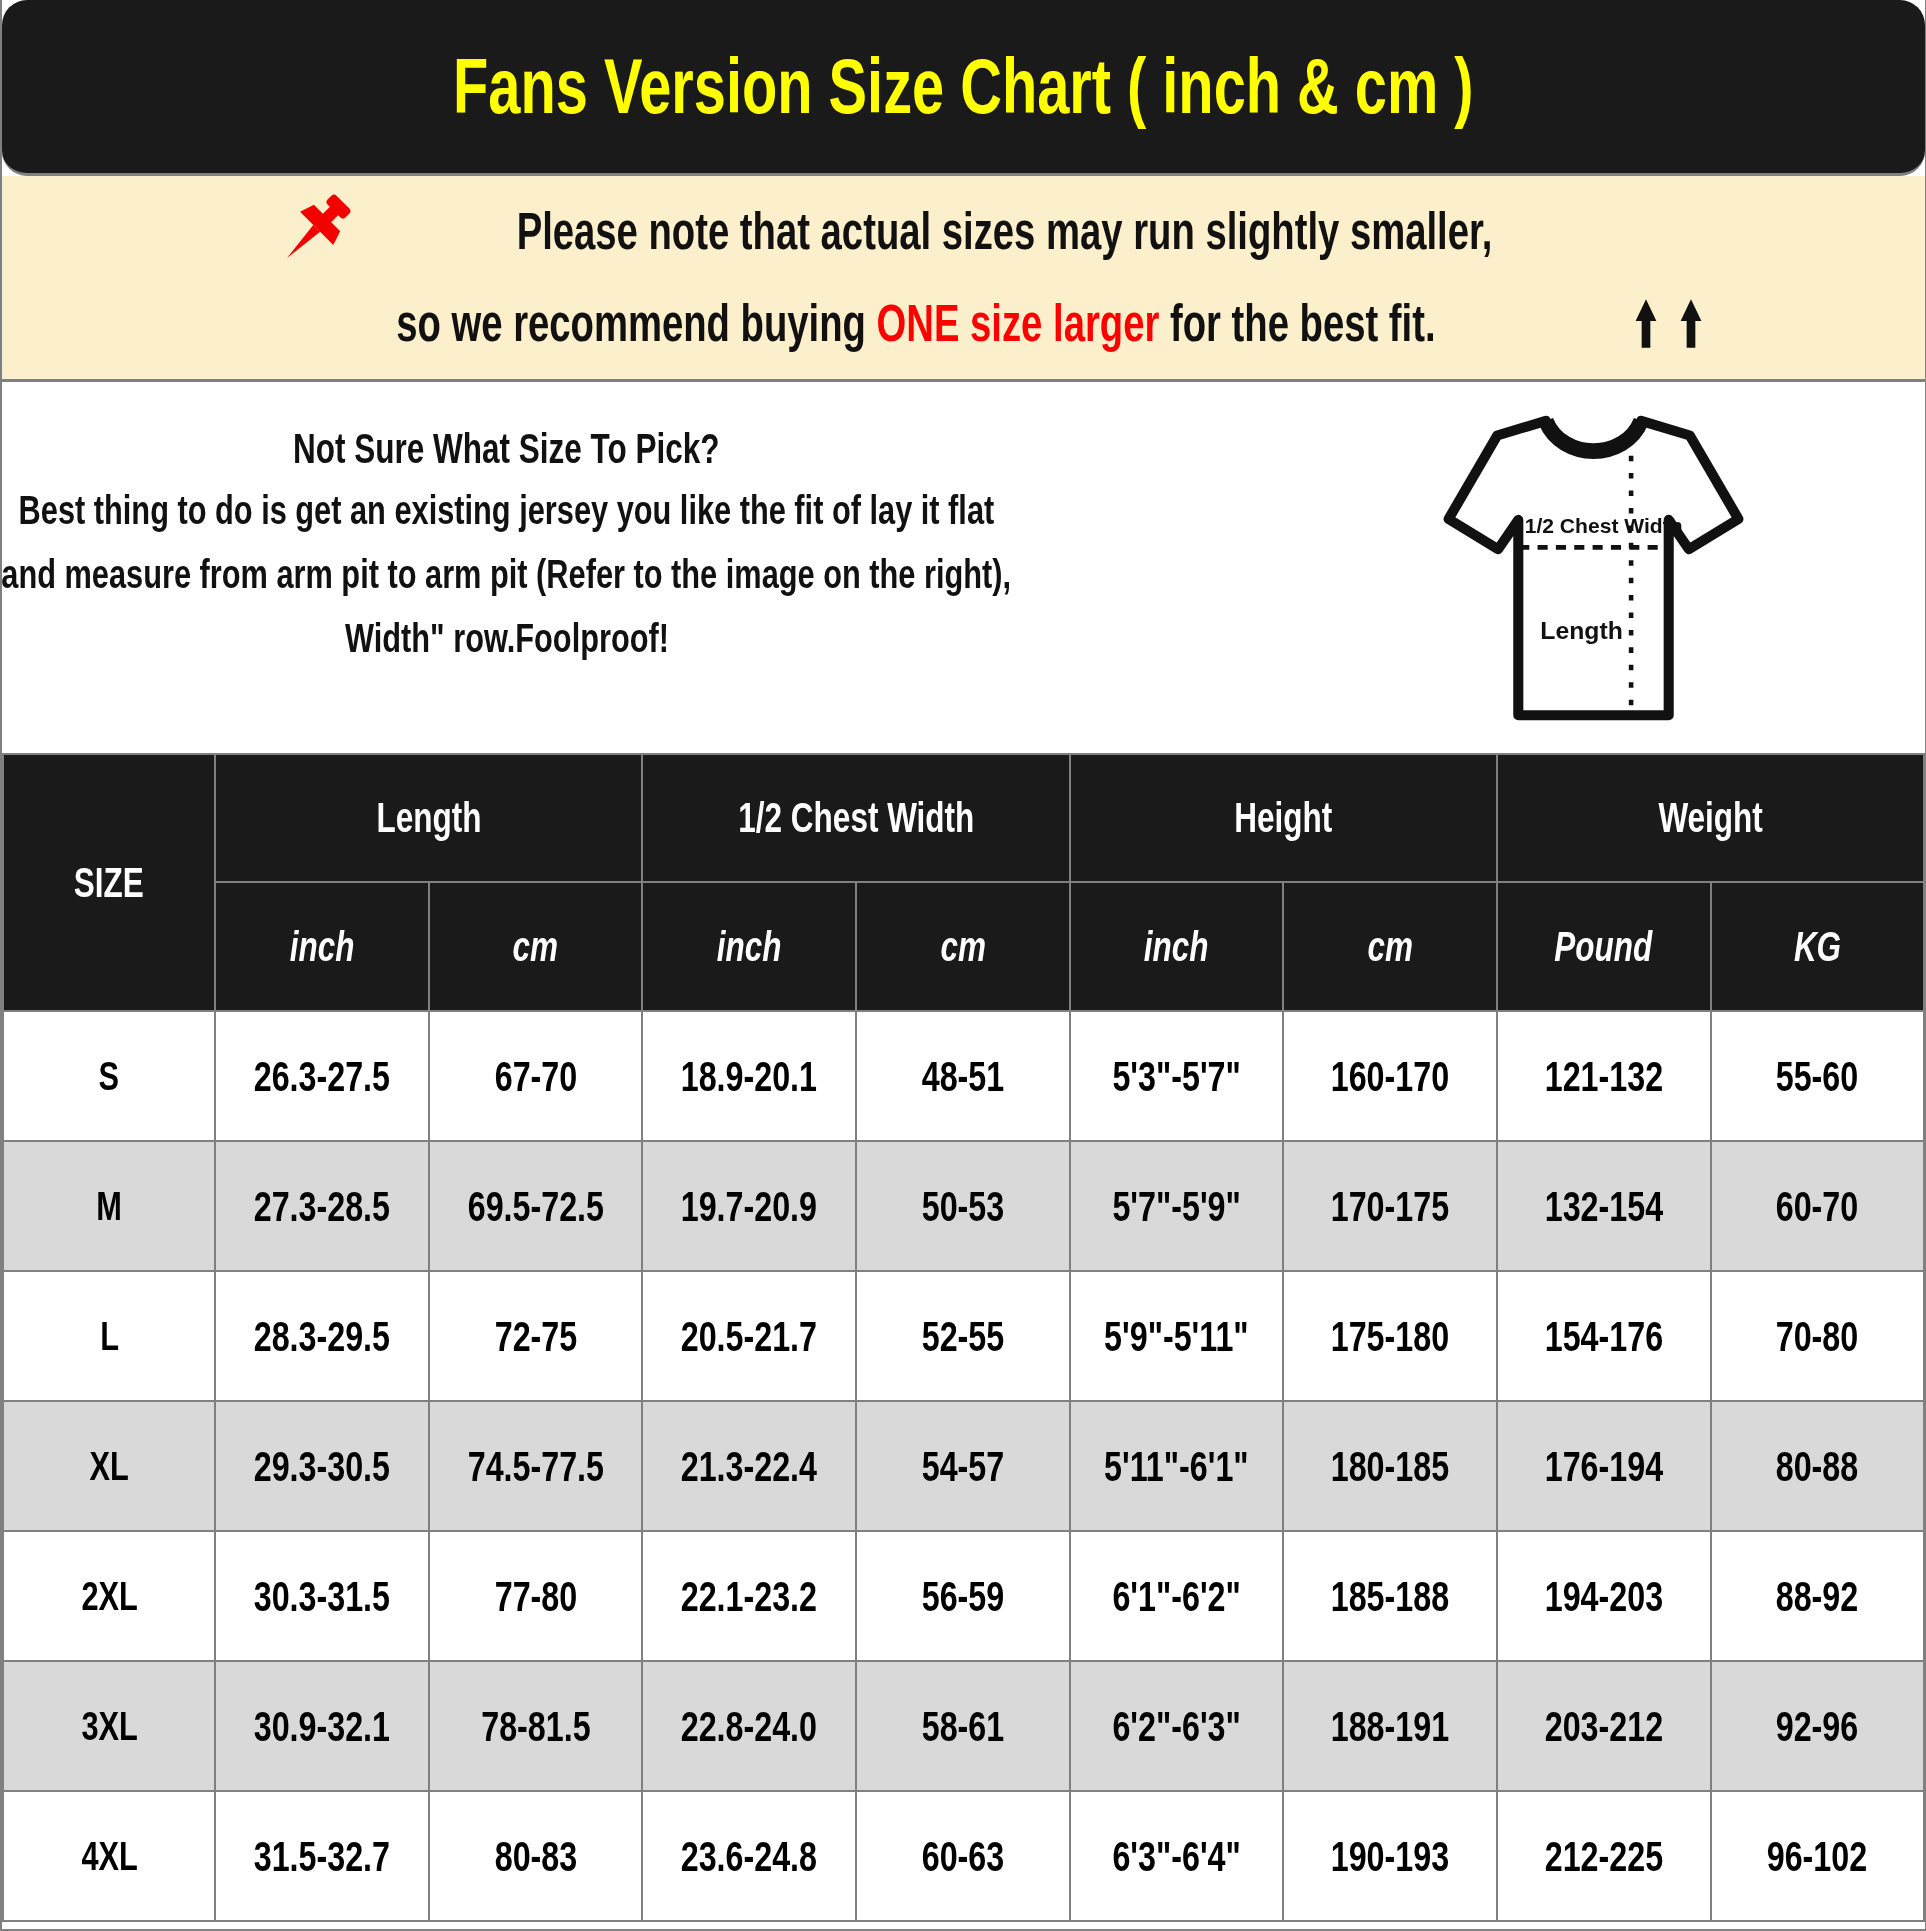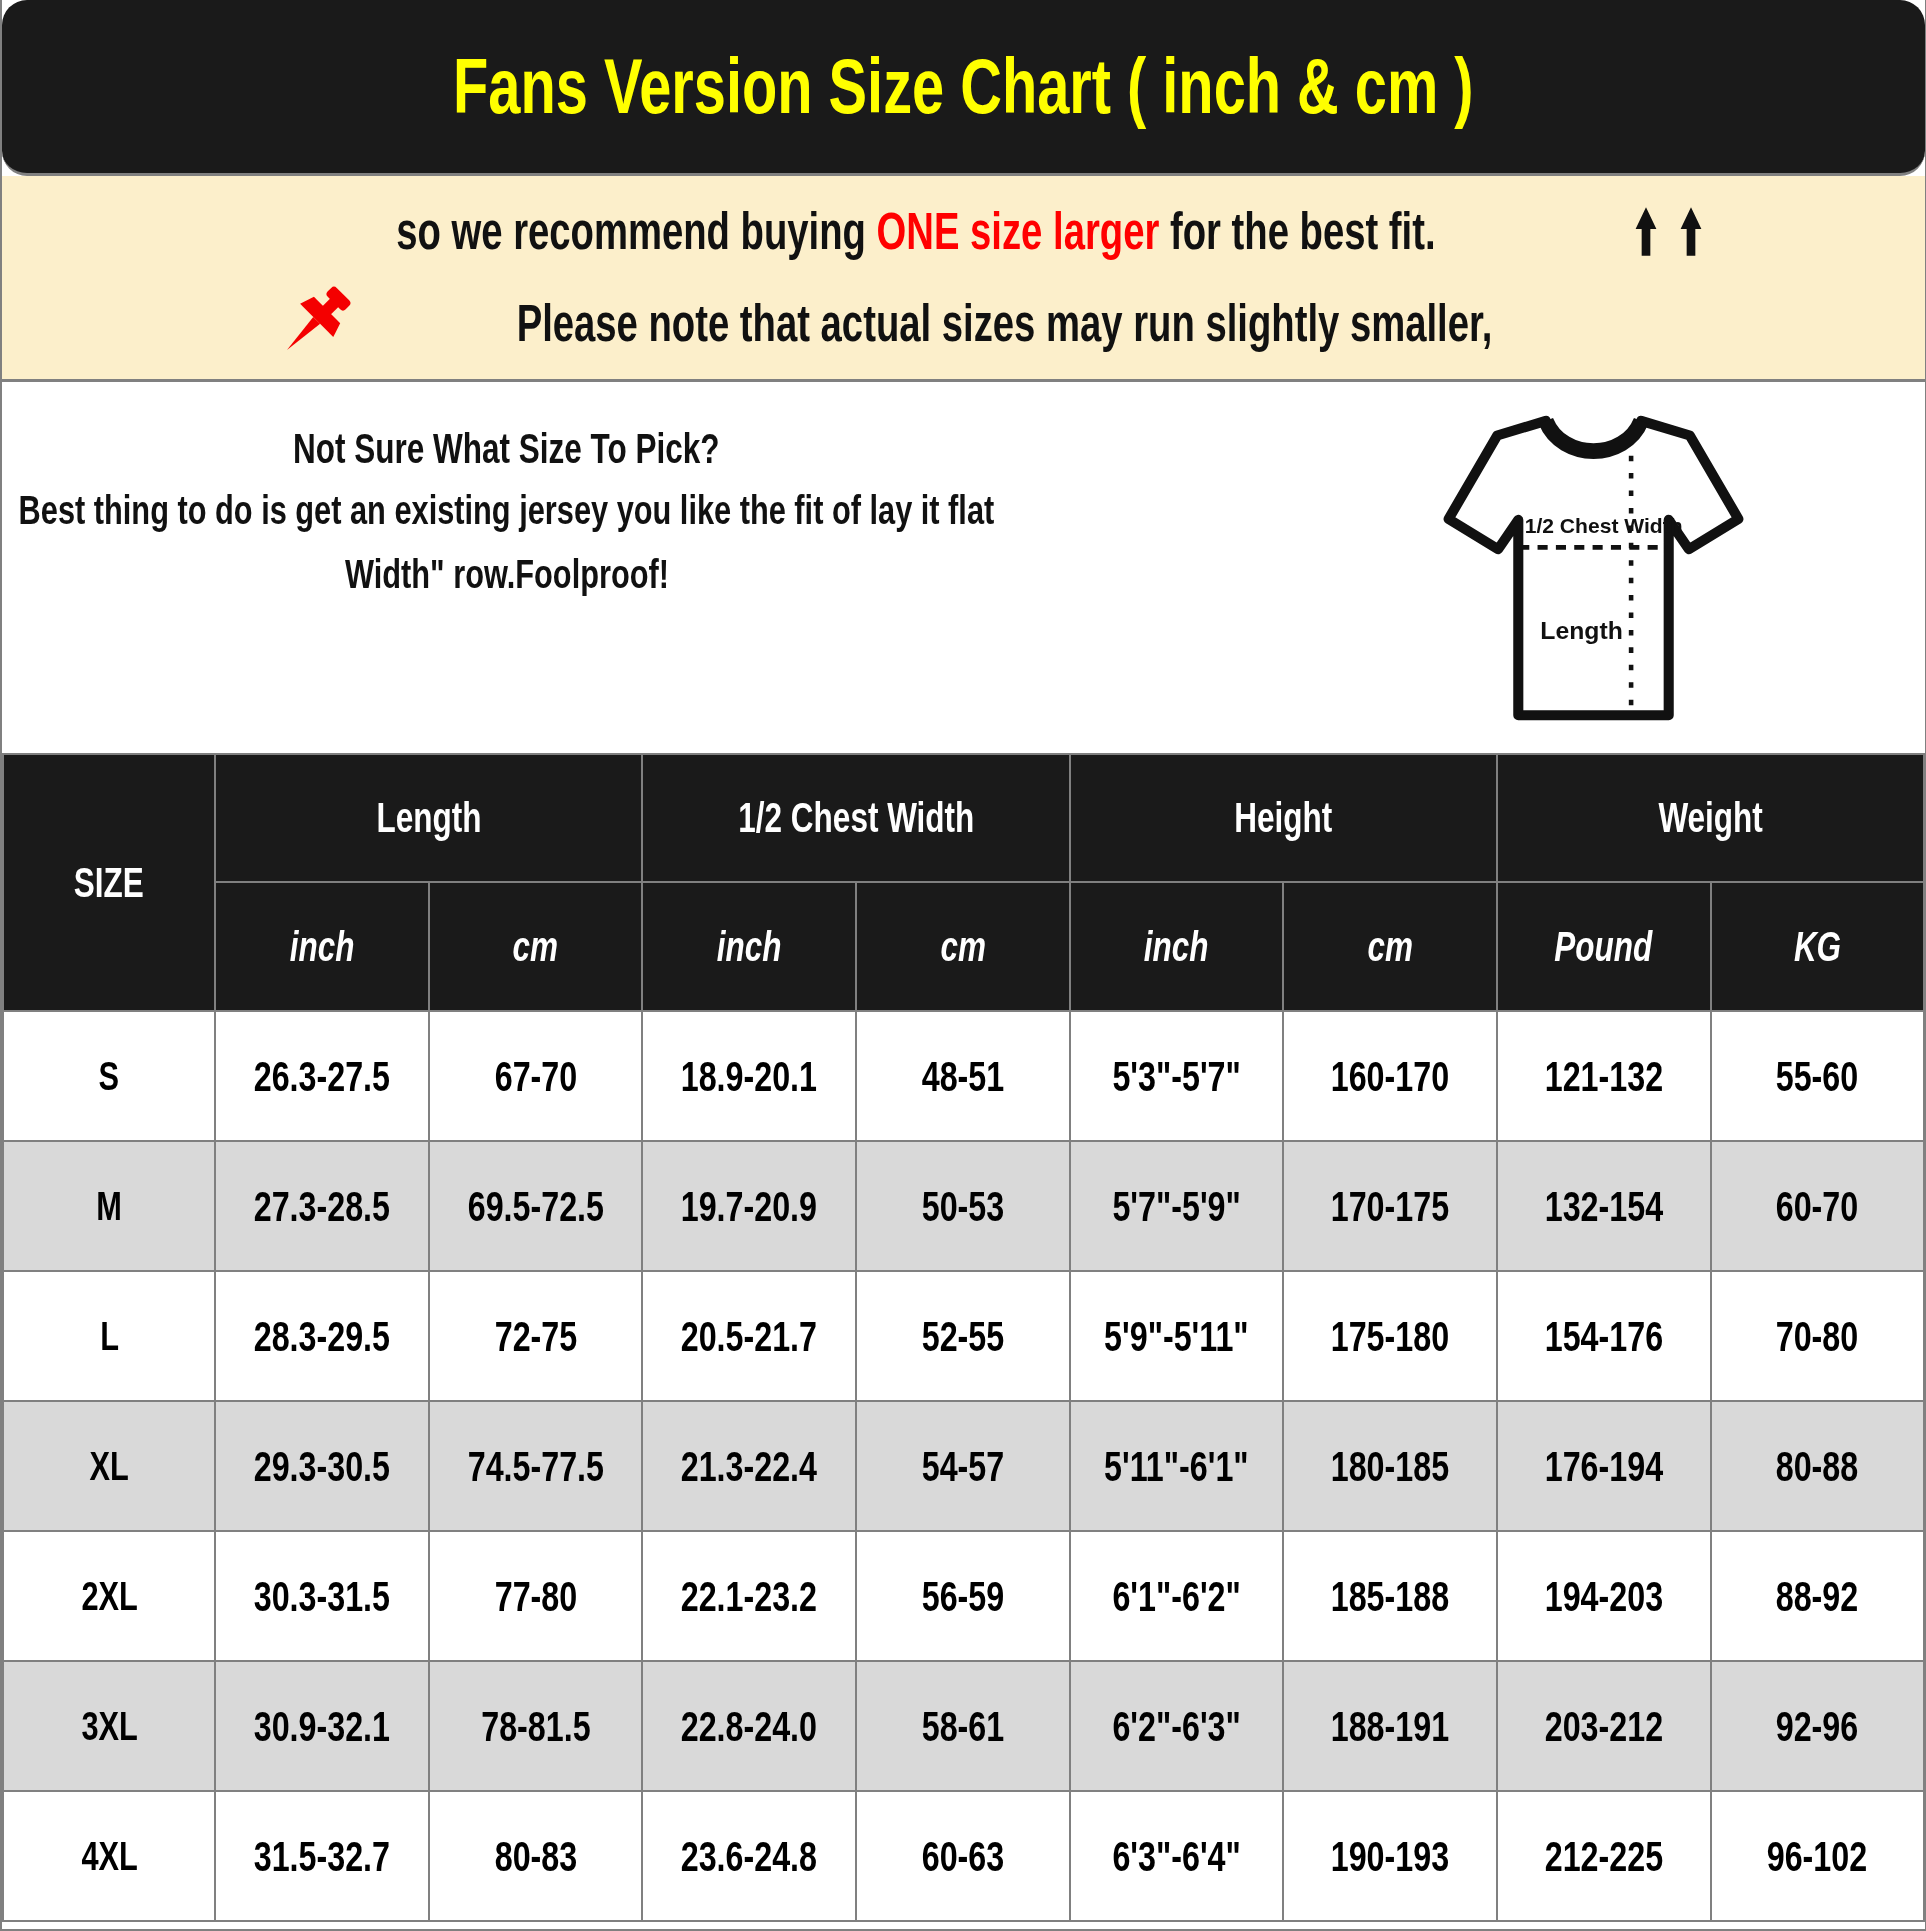--- a/index.html
+++ b/index.html
@@ -68,53 +68,56 @@
 </head>
 <body>
 
 <div class="page">
 
   <header class="title-bar">
     <h1><span class="cond">Fans Version Size Chart ( inch &amp; cm )</span></h1>
   </header>
 
   <section class="notice">
-    <div class="notice-line">
-      <span class="cond"><span>so we recommend buying </span><span class="red">ONE size larger</span><span> for the best fit.</span></span>
-      <span class="arrows">
-        <svg viewBox="0 0 30 56" aria-hidden="true">
-            <path d="M15 0 L27 25 H20 V56 H10 V25 H3 Z" fill="#111"></path>
-          </svg>
-        <svg viewBox="0 0 30 56" aria-hidden="true">
-            <path d="M15 0 L27 25 H20 V56 H10 V25 H3 Z" fill="#111"></path>
-          </svg>
-      </span>
-    </div>
     <div class="notice-line">
       <span class="pin">
         <svg viewBox="0 0 90 90" aria-hidden="true">
           <g transform="rotate(45 45 42)" fill="#f40000">
             <rect x="32" y="3" width="26" height="13" rx="4"></rect>
             <rect x="39" y="13" width="12" height="14"></rect>
             <path d="M26 26 H64 L69 41 H21 Z"></path>
             <path d="M40 41 H50 L45 84 Z"></path>
           </g>
         </svg>
       </span>
       <span class="cond">Please note that actual sizes may run slightly smaller,</span>
     </div>
+    <div class="notice-line">
+      <span class="cond"><span>so we recommend buying </span><span class="red">ONE size larger</span><span> for the best fit.</span></span>
+      <span class="arrows">
+        <svg viewBox="0 0 30 56" aria-hidden="true">
+            <path d="M15 0 L27 25 H20 V56 H10 V25 H3 Z" fill="#111"></path>
+          </svg>
+        <svg viewBox="0 0 30 56" aria-hidden="true">
+            <path d="M15 0 L27 25 H20 V56 H10 V25 H3 Z" fill="#111"></path>
+          </svg>
+      </span>
+    </div>
   </section>
 
   <section class="guide">
     <div class="guide-text">
       <div class="guide-heading">
           <span class="cond">Not Sure What Size To Pick?</span>
         </div>
       <div class="guide-line">
           <span class="cond">Best thing to do is get an existing jersey you like the fit of lay it flat</span>
+        </div>
+      <div class="guide-line">
+          <span class="cond">and measure from arm pit to arm pit (Refer to the image on the right),</span>
         </div>
       <div class="guide-line">
           <span class="cond">Width" row.Foolproof!</span>
         </div>
     </div>
 
     <div class="diagram">
       <svg viewBox="0 0 330 350">
         <path d="M113 14 L60 30 L7 121 L61 154 L83 122 L83 335 L247 335 L247 122 L269 154 L323 121 L270 30 L217 14 C 199 58, 131 58, 113 14 Z" fill="#ffffff" stroke="#111" stroke-width="11" stroke-linejoin="round"></path>
         <path d="M113 14 C 131 58, 199 58, 217 14" fill="none" stroke="#111" stroke-width="17"></path>

